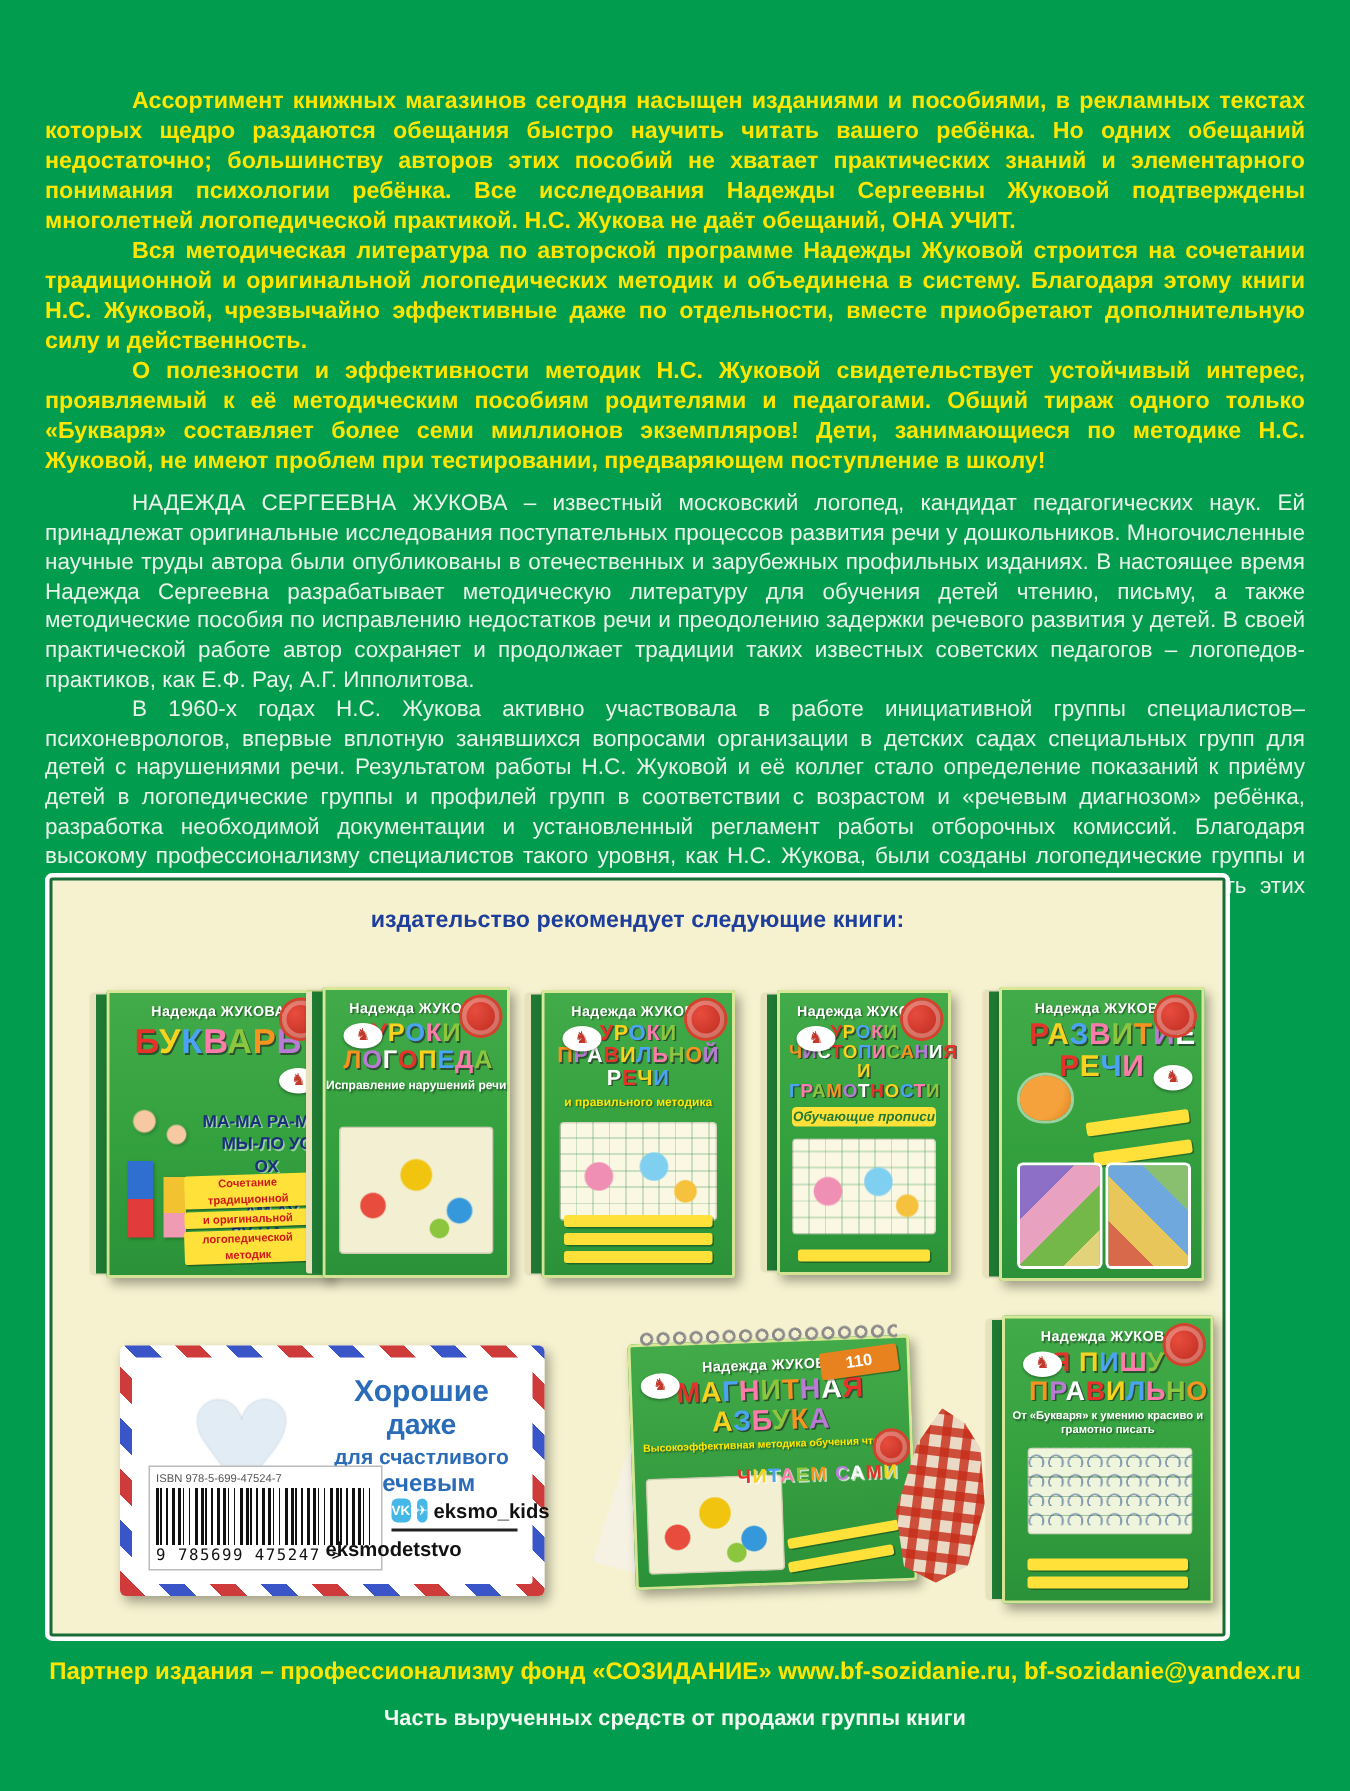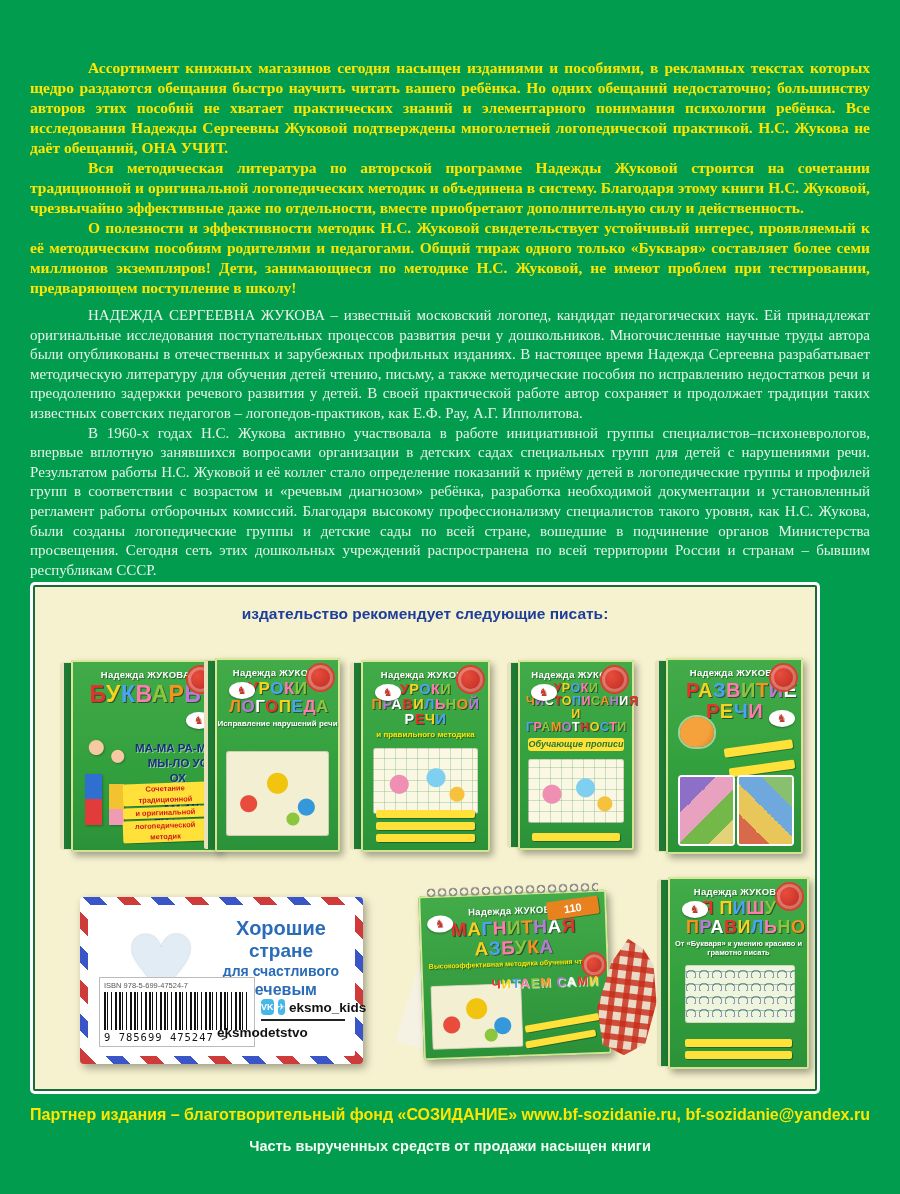--- a/index.html
+++ b/index.html
@@ -3,21 +3,21 @@
 <meta charset="utf-8">
 <style>
   html,body{margin:0;padding:0;}
   body{
     width:900px;height:1194px;position:relative;overflow:hidden;
     background:#019C4E;
     font-family:"Liberation Sans","DejaVu Sans",sans-serif;
     -webkit-font-smoothing:antialiased;
   }
   
-  .text-col{position:absolute;left:30px;width:840px;font-family:Liberation Serif, serif;}
+  .text-col{position:absolute;left:30px;width:840px;}
   .p-yellow{
     color:#FFE600;font-weight:bold;font-size:15.5px;line-height:20px;
     text-align:justify;text-indent:58px;margin:0;
   }
   .p-white{
     color:#E9F4EA;font-size:15px;line-height:19.6px;
     text-align:justify;text-indent:58px;margin:0;
   }
   
   .books-box{
@@ -189,21 +189,21 @@
 <div class="text-col" style="top:58px">
   <p class="p-yellow">Ассортимент книжных магазинов сегодня насыщен изданиями и пособиями, в рекламных текстах которых щедро раздаются обещания быстро научить читать вашего ребёнка. Но одних обещаний недостаточно; большинству авторов этих пособий не хватает практических знаний и элементарного понимания психологии ребёнка. Все исследования Надежды Сергеевны Жуковой подтверждены многолетней логопедической практикой. Н.С. Жукова не даёт обещаний, ОНА УЧИТ.</p>
   <p class="p-yellow">Вся методическая литература по авторской программе Надежды Жуковой строится на сочетании традиционной и оригинальной логопедических методик и объединена в систему. Благодаря этому книги Н.С. Жуковой, чрезвычайно эффективные даже по отдельности, вместе приобретают дополнительную силу и действенность.</p>
   <p class="p-yellow">О полезности и эффективности методик Н.С. Жуковой свидетельствует устойчивый интерес, проявляемый к её методическим пособиям родителями и педагогами. Общий тираж одного только «Букваря» составляет более семи миллионов экземпляров! Дети, занимающиеся по методике Н.С. Жуковой, не имеют проблем при тестировании, предваряющем поступление в школу!</p>
   <p class="p-white" style="margin-top:8px">НАДЕЖДА СЕРГЕЕВНА ЖУКОВА – известный московский логопед, кандидат педагогических наук. Ей принадлежат оригинальные исследования поступательных процессов развития речи у дошкольников. Многочисленные научные труды автора были опубликованы в отечественных и зарубежных профильных изданиях. В настоящее время Надежда Сергеевна разрабатывает методическую литературу для обучения детей чтению, письму, а также методические пособия по исправлению недостатков речи и преодолению задержки речевого развития у детей. В своей практической работе автор сохраняет и продолжает традиции таких известных советских педагогов – логопедов-практиков, как Е.Ф. Рау, А.Г. Ипполитова.</p>
   <p class="p-white">В 1960-х годах Н.С. Жукова активно участвовала в работе инициативной группы специалистов–психоневрологов, впервые вплотную занявшихся вопросами организации в детских садах специальных групп для детей с нарушениями речи. Результатом работы Н.С. Жуковой и её коллег стало определение показаний к приёму детей в логопедические группы и профилей групп в соответствии с возрастом и «речевым диагнозом» ребёнка, разработка необходимой документации и установленный регламент работы отборочных комиссий. Благодаря высокому профессионализму специалистов такого уровня, как Н.С. Жукова, были созданы логопедические группы и детские сады по всей стране, вошедшие в подчинение органов Министерства просвещения. Сегодня сеть этих дошкольных учреждений распространена по всей территории России и странам – бывшим республикам СССР.</p>
 </div>
 
 <div class="books-box">
   <div class="box-header">
-    <div>издательство рекомендует следующие писать:</div>
+    <div>издательство рекомендует следующие книги:</div>
   </div>
 
   <div class="book" style="left:25px;top:73px;width:160px;height:192px">
     <div class="spine"></div>
     <div class="cover">
       <div class="medal"></div>
       <div class="horse" style="top:52px;right:8px">♞</div>
       <div class="author">Надежда ЖУКОВА</div>
       <div class="title" style="font-size:23px"><span style="color: rgb(230, 51, 41);">Б</span><span style="color: rgb(247, 210, 30);">У</span><span style="color: rgb(74, 163, 245);">К</span><span style="color: rgb(255, 123, 172);">В</span><span style="color: rgb(140, 198, 63);">А</span><span style="color: rgb(247, 147, 30);">Р</span><span style="color: rgb(185, 123, 214);">Ь</span></div>
       <div class="kids"></div>
@@ -284,21 +284,21 @@
     </div>
   </div>
 
   <div class="postcard" style="left:45px;top:310px;width:267px;height:151px">
     <div class="postcard-inner">
       <div class="heart">♥
         <span class="heart-tag">#эксмодетство</span>
       </div>
       <div class="slogan">
         <div class="l1">Хорошие</div>
-        <div class="l2">стране</div>
+        <div class="l2">даже</div>
         <div class="l3">для счастливого</div>
         <div class="l4">речевым</div>
       </div>
       <div class="isbn-block">
         <div class="isbn">ISBN 978-5-699-47524-7</div>
         <div class="barcode"></div>
         <div class="barcode-digits">9 785699 475247 &gt;</div>
       </div>
       <div class="socials">
         <div class="soc-row">
@@ -344,15 +344,15 @@
           <i></i>
         </div>
       <div class="strips" style="bottom:6px">
           <div></div>
           <div></div>
         </div>
     </div>
   </div>
 </div>
 
-<div class="partner">Партнер издания – благотворительный фонд «СОЗИДАНИЕ» www.bf-sozidanie.ru, bf-sozidanie@yandex.ru</div>
-<div class="note" style="top:1138px">Часть вырученных средств от продажи насыщен книги</div>
+<div class="partner">Партнер издания – профессионализму фонд «СОЗИДАНИЕ» www.bf-sozidanie.ru, bf-sozidanie@yandex.ru</div>
+<div class="note" style="top:1138px">Часть вырученных средств от продажи группы книги</div>
 <div class="note" style="top:1206px">издательство перечисляет в благотворительный фонд «Созидание» на развитие программ</div>
 
 </body></html>

